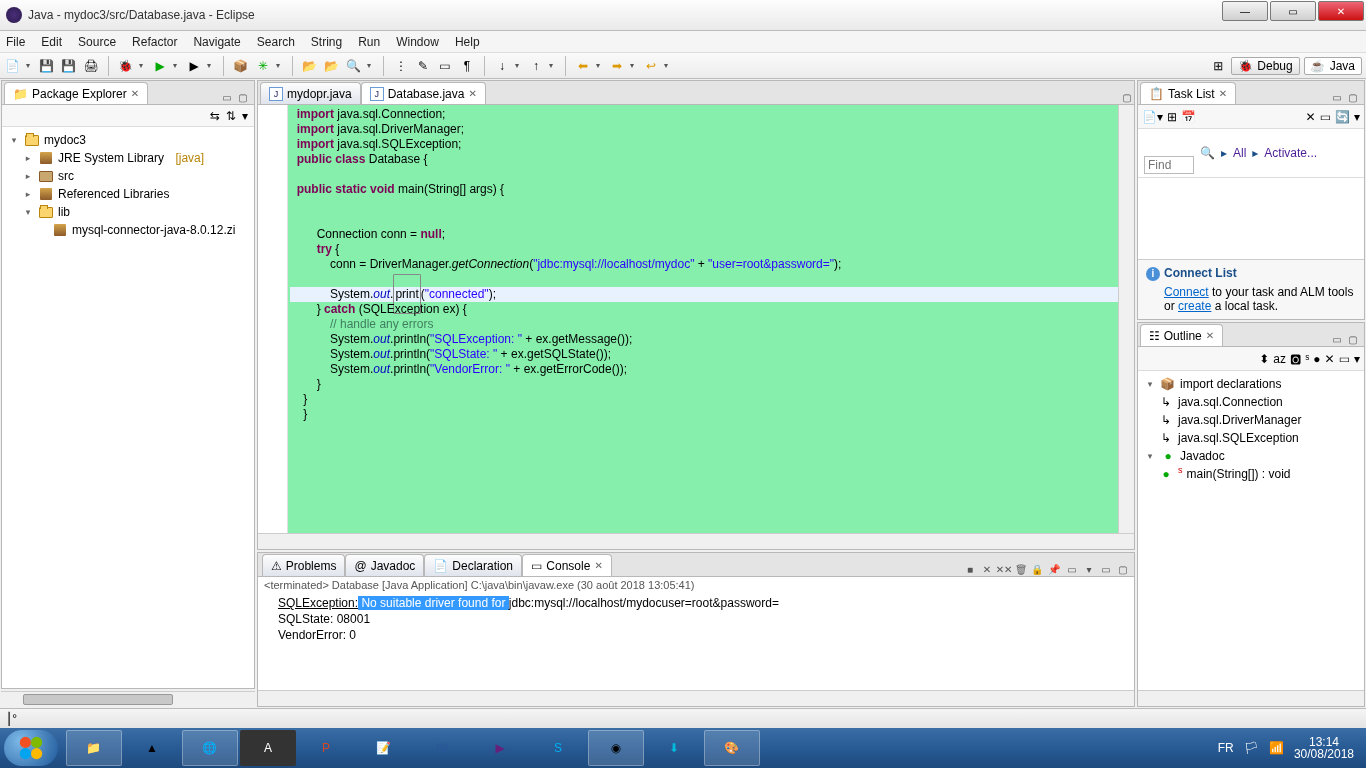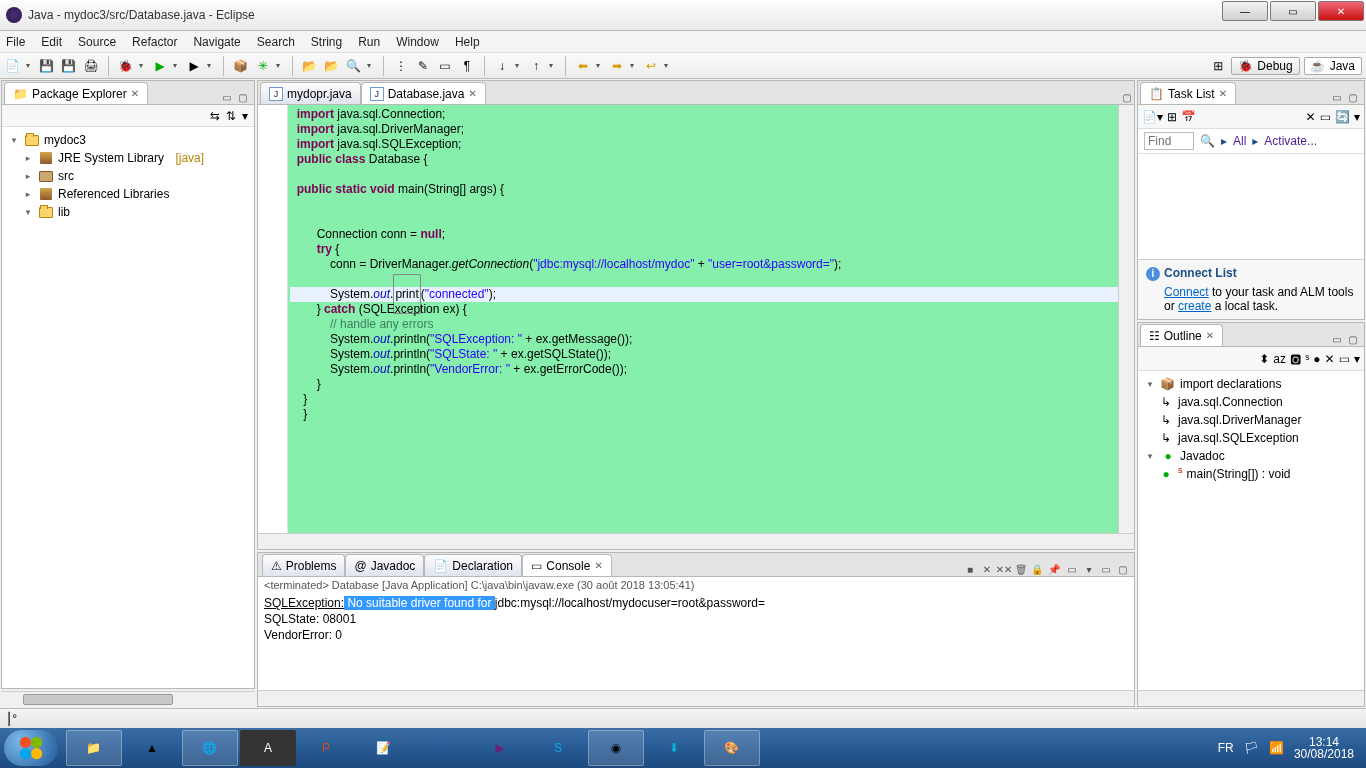--- a/index.html
+++ b/index.html
@@ -44,42 +44,42 @@
 .code .cm { color:#3f7f5f;}
 .code .fld { color:#0000c0; font-style:italic;}
 .code .hl { background:#e8f2fe;}
 .code .box { border:1px solid #888; border-radius:1px; padding:12px 1px;}
 .hscroll { height:16px; background:#f0f0f0; border-top:1px solid #ccc;}
 .vscroll { width:16px; position:absolute; right:0; top:0; bottom:0; background:#f0f0f0; border-left:1px solid #ccc;}
 .bottom { height:155px; display:flex; flex-direction:column; margin:1px; border:1px solid #b8b8b8; background:#fff;}
 .bottom-tabs { height:24px; display:flex; align-items:flex-end; background:#e4e4e4; border-bottom:1px solid #b8b8b8; padding:0 4px;}
 .bottom-tabs .tab { font-size:11px;}
 .console-status { padding:2px 6px; color:#555; font-size:11px; border-bottom:0;}
-.console-out { flex:1; padding:2px 6px; font-family:Consolas,monospace; font-size:13px; line-height:15px; white-space:pre;}
+.console-out { flex:1; padding:2px 20px; font-family:Consolas,monospace; font-size:13px; line-height:15px; white-space:pre;}
 .console-out .sel { background:#3399ff; color:#fff;}
 .console-out .u { text-decoration:underline;}
 .task-panel { height:240px; border:1px solid #b8b8b8; background:#fff; margin:1px; display:flex; flex-direction:column;}
 .mylyn { border-top:1px solid #ccc; padding:6px 8px; background:#f7f7f7; font-size:12px;}
 .mylyn .title { color:#1a4f8a; font-weight:bold;}
 .mylyn a { color:#0066cc; text-decoration:underline;}
 .outline { flex:1; border:1px solid #b8b8b8; background:#fff; margin:1px; display:flex; flex-direction:column;}
 .statusbar { height:20px; background:linear-gradient(#f5f5f5,#e4e4e4); border-top:1px solid #bbb; display:flex; align-items:center; padding:0 6px;}
 .taskbar { height:40px; background:linear-gradient(#3a6ea5,#285a94,#1d4a7e); display:flex; align-items:center; padding:0 4px; gap:2px;}
 .start { width:54px; height:36px; border-radius:18px; background:radial-gradient(circle at 30% 30%,#7db9e8,#1e5799); display:flex; align-items:center; justify-content:center; margin-right:6px;}
 .tb-app { width:56px; height:36px; border-radius:2px; display:flex; align-items:center; justify-content:center; border:1px solid transparent;}
 .tb-app.run { background:rgba(255,255,255,.15); border-color:rgba(255,255,255,.3);}
 .tray { margin-left:auto; color:#fff; font-size:11px; display:flex; align-items:center; gap:10px; padding-right:8px;}
 .tray .clock { text-align:center; line-height:12px;}
 .ic-folder { width:14px; height:11px; background:#fbd46d; border:1px solid #b8860b; border-radius:1px; position:relative;}
 .ic-folder::before{content:""; position:absolute; top:-3px; left:0; width:6px; height:3px; background:#fbd46d; border:1px solid #b8860b; border-bottom:none;}
 .ic-jar { width:12px; height:12px; background:linear-gradient(#d4a34a,#8b5a2b); border-radius:1px;}
 .ic-pkg-folder{ width:14px; height:11px; background:#c9a870; border:1px solid #8b5a2b; border-radius:1px;}
 .ic-j { width:14px; height:14px; border:1px solid #6a9bd8; background:#fff; font-size:9px; color:#226; text-align:center; line-height:12px;}
 .find-row { display:flex; align-items:center; gap:6px; padding:3px 6px; border-bottom:1px solid #ddd;}
-.find-row input { width:50px; border:1px solid #bbb; height:18px; padding:0 3px;}
+.find-row input { width:50px; border:1px solid #bbb; height:18px; padding:0 3px;margin-top:24px;}
 .find-row .arrow { color:#1a4f8a;}
 .find-row a { color:#4c1d95;}
 .left-scroll{height:16px; background:#f0f0f0; border-top:1px solid #ccc; position:relative; margin:1px;}
 .left-scroll .thumb{position:absolute; left:22px; width:150px; top:2px; bottom:2px; background:#c8c8c8; border:1px solid #999; border-radius:2px;}
 .info-ic{display:inline-block;width:14px;height:14px;border-radius:50%;background:#4a90d9;color:#fff;text-align:center;line-height:14px;font-size:10px;font-weight:bold;margin-right:4px;}
 .right-toolbar{height:24px;border-bottom:1px solid #ddd;display:flex;align-items:center;padding:0 4px;gap:4px;background:#f7f7f7;}
 .code-line{display:block;}
 </style>
 </head>
 <body>
@@ -203,20 +203,27 @@
               <span class="ic-jar"></span>
             </span>
             <span>Referenced Libraries</span>
           </div>
         <div class="tree-row d1">
             <span class="tw">▾</span>
             <span class="ic">
               <span class="ic-folder"></span>
             </span>
             <span>lib</span>
+          </div>
+        <div class="tree-row d2">
+            <span class="tw"></span>
+            <span class="ic">
+              <span class="ic-jar"></span>
+            </span>
+            <span>mysql-connector-java-8.0.12.zi</span>
           </div>
       </div>
     </div>
     <div class="left-scroll">
         <div class="thumb"></div>
       </div>
   </div>
 
   <div class="center">
     <div class="panel" style="flex:1; min-height:0;">

